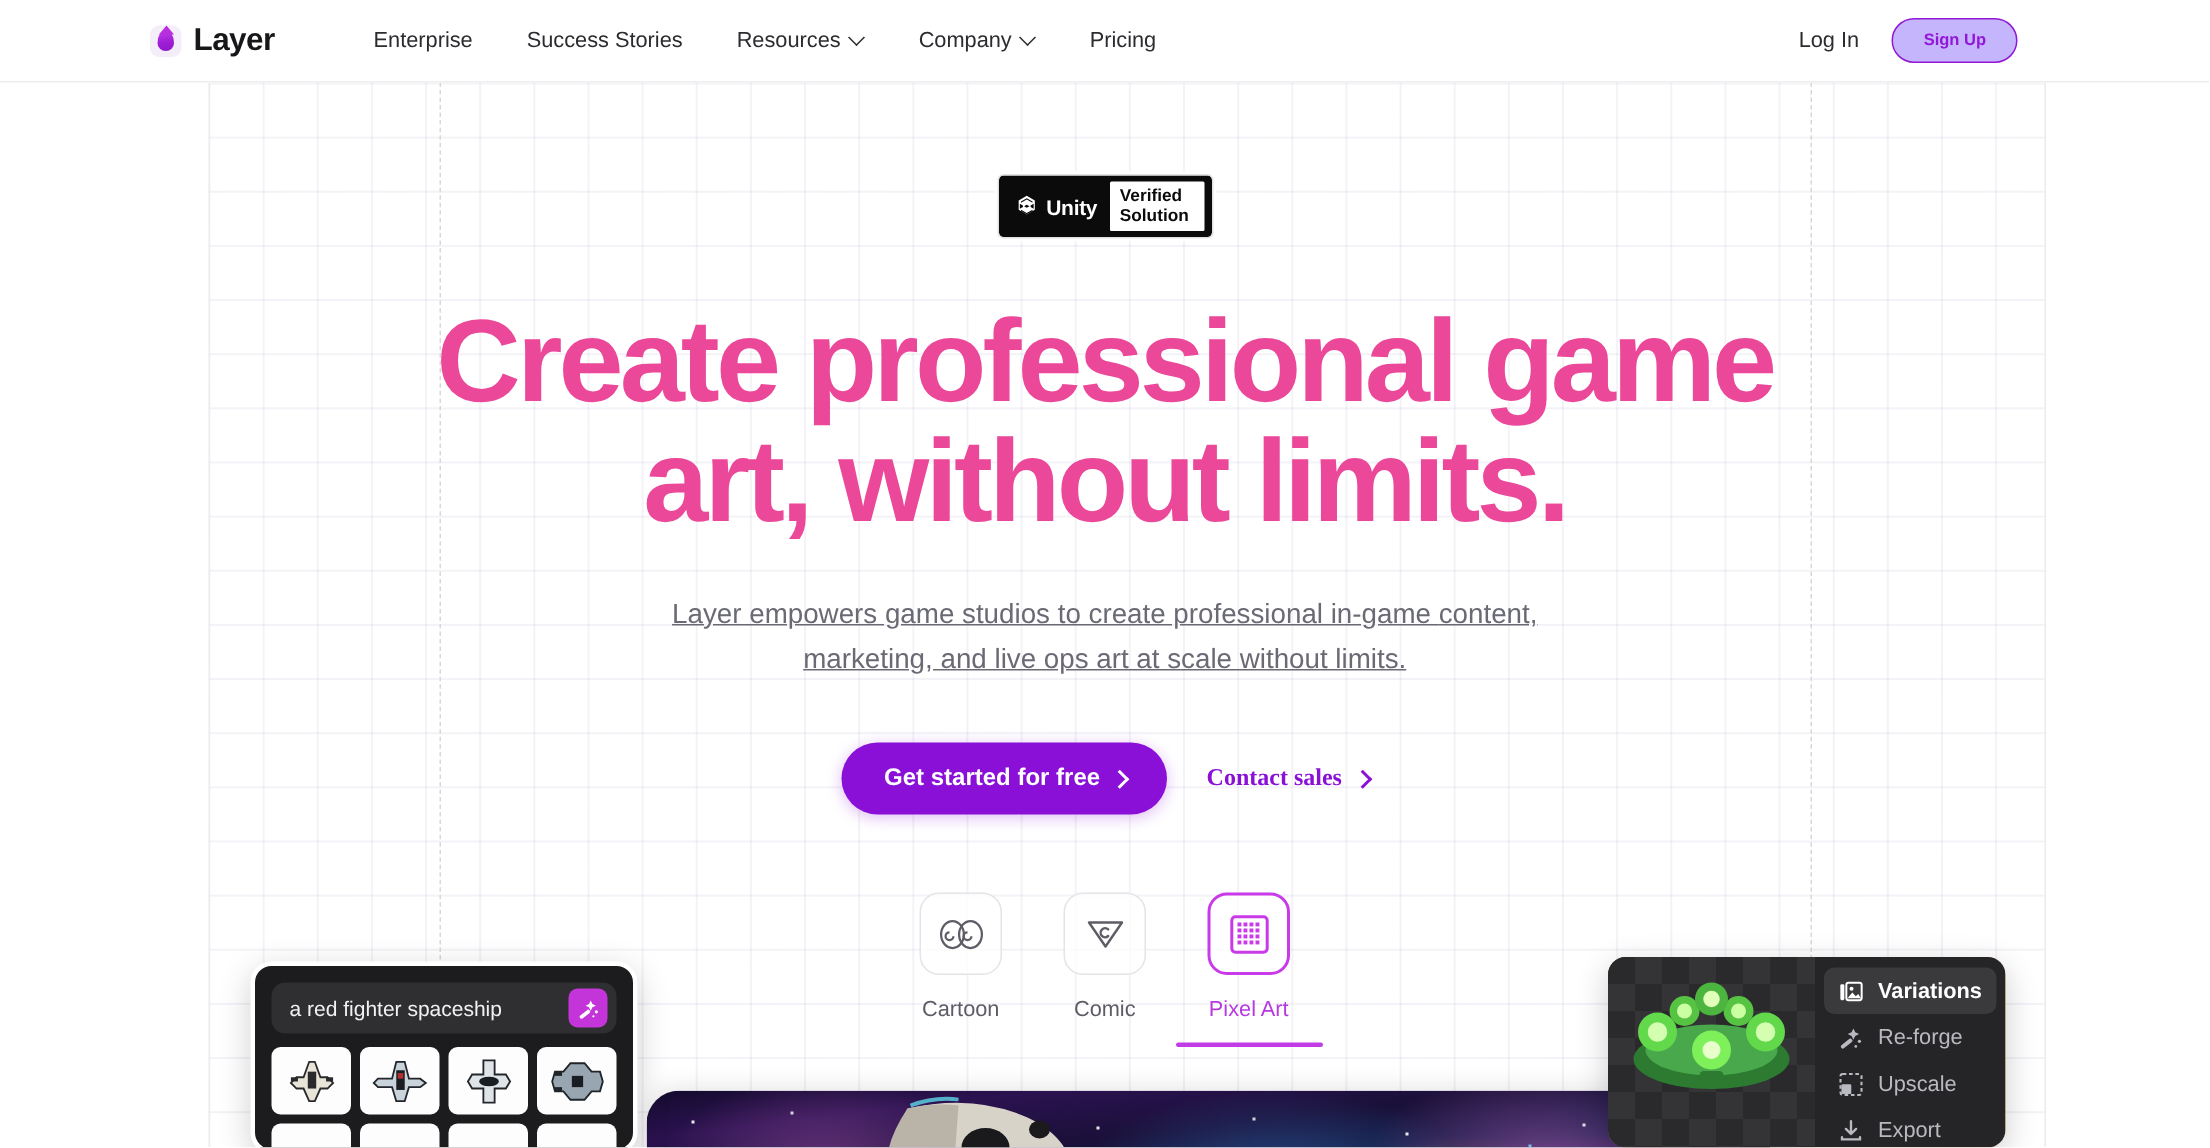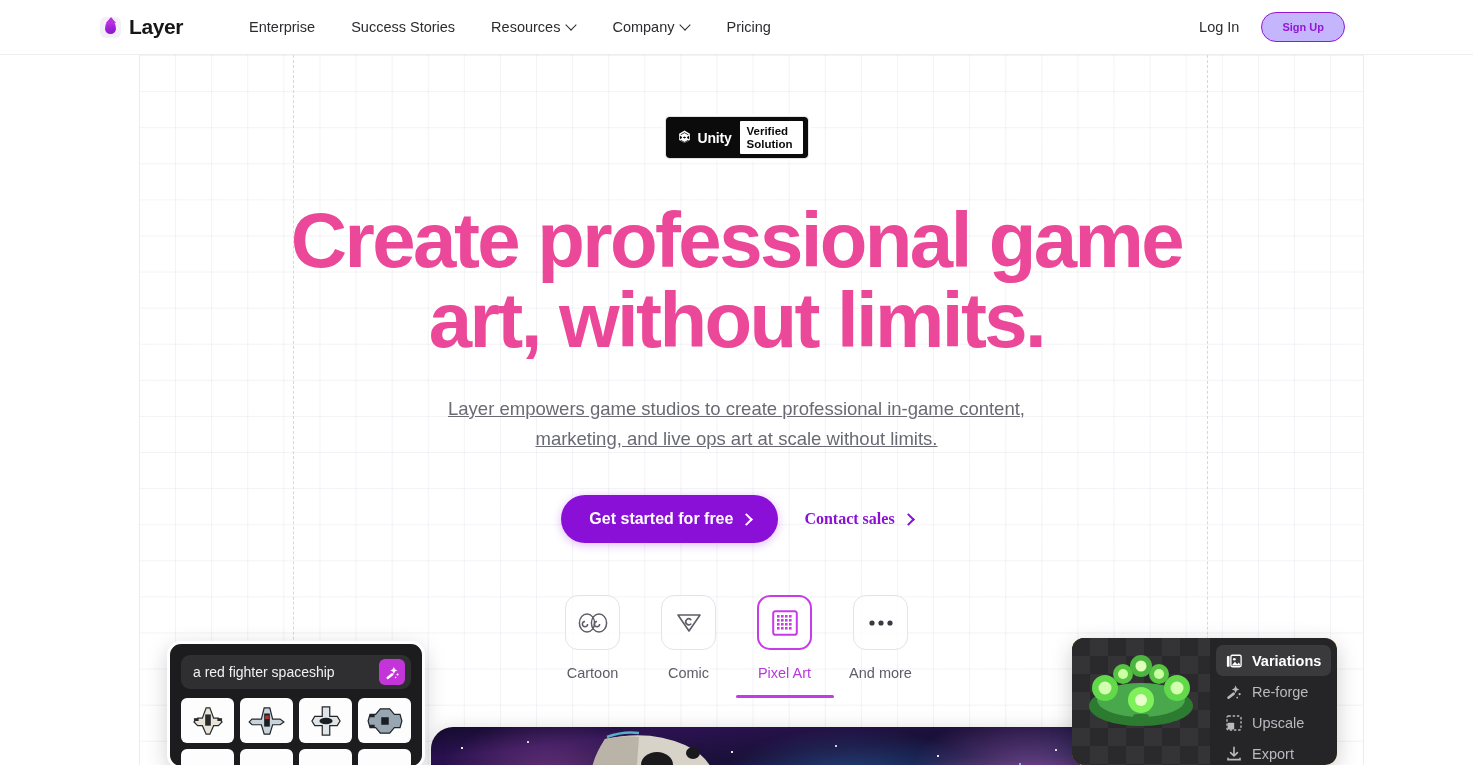--- a/index.html
+++ b/index.html
@@ -359,31 +359,20 @@
                   <rect x="9" y="17" width="2.6" height="2.6"></rect>
                 <rect x="13" y="17" width="2.6" height="2.6"></rect>
                   <rect x="17" y="17" width="2.6" height="2.6"></rect>
               </g>
             </svg>
           </div>
           <span class="style-label">Pixel Art</span>
           <div class="active-underline"></div>
         </div>
 
-        <div class="style-item">
-          <div class="style-box">
-            <svg width="26" height="8" viewBox="0 0 26 8">
-              <circle cx="4" cy="4" r="2.6" fill="#3a3a42"></circle>
-              <circle cx="13" cy="4" r="2.6" fill="#3a3a42"></circle>
-              <circle cx="22" cy="4" r="2.6" fill="#3a3a42"></circle>
-            </svg>
-          </div>
-          <span class="style-label">And more</span>
-          <div class="uline-spacer"></div>
-        </div>
 
       </div>
     </div>
   </div>
 
   <div class="scene">
     <svg class="scene-bg" viewBox="0 0 749 90" preserveAspectRatio="none">
       <defs>
         <linearGradient id="sky" x1="0" y1="0" x2="1" y2="1">
           <stop offset="0%" stop-color="#140b2e"></stop>

